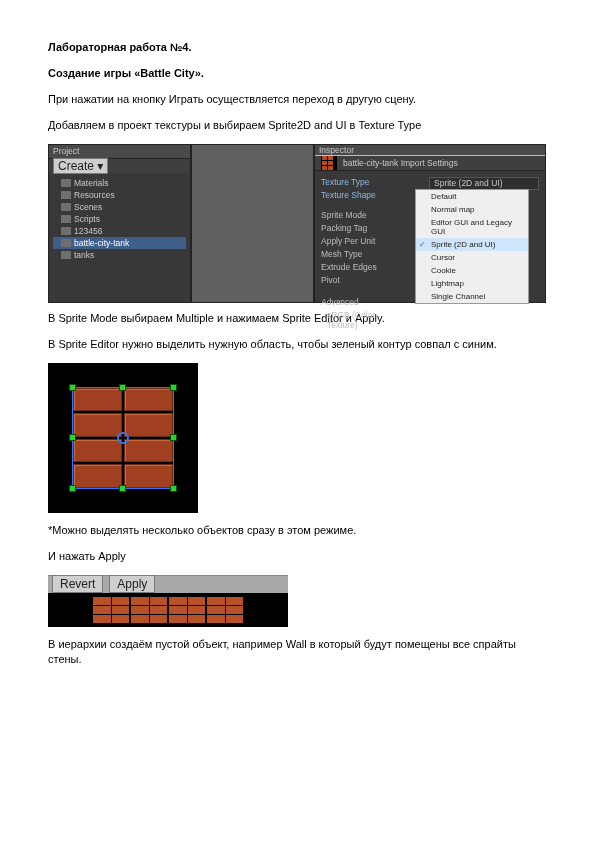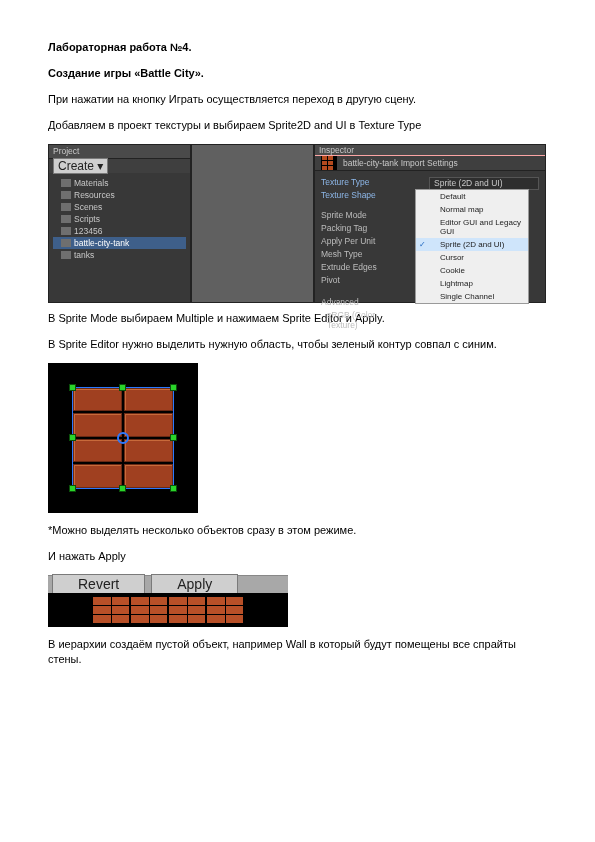--- a/index.html
+++ b/index.html
@@ -42,21 +42,21 @@
   .insp-body { flex:1; display:flex; padding:6px 6px; gap:24px; position:relative; }
   .labels { width:84px; display:flex; flex-direction:column; gap:3px; color:#8db7e8; }
   .labels .grey{ color:#bdbdbd; }
   .controls { flex:1; }
   .dd-sel { height:13px; width:110px; background:#2e2e2e; border:1px solid #555;
             display:flex; align-items:center; padding:0 4px; color:#c8c8c8; }
   .dropdown {
     position:absolute; top:18px; left:100px; width:114px; background:#efefef;
     border:1px solid #9a9a9a; color:#222; font-size:8px;
   }
-  .dropdown .opt{ padding:2px 6px 2px 24px; position:relative; }
+  .dropdown .opt{ padding:2px 6px 2px 15px; position:relative; }
   .dropdown .opt.sel{ background:#cfe5fb; }
   .dropdown .opt.sel::before{ content:"✓"; position:absolute; left:3px; color:#2068c0; }
 
   
   .shot2 {
     width:150px; height:150px; background:#000;
     display:flex; align-items:center; justify-content:center; margin-bottom:10px;
   }
   .brick-grid {
     width:100px; height:100px; position:relative;
@@ -67,21 +67,21 @@
   .handle { width:7px; height:7px; background:#2ad42a; border:1px solid #0a4f0a; position:absolute; }
   .h-tl{top:-4px;left:-4px}.h-tm{top:-4px;left:46px}.h-tr{top:-4px;right:-4px}
   .h-ml{top:46px;left:-4px}.h-mr{top:46px;right:-4px}
   .h-bl{bottom:-4px;left:-4px}.h-bm{bottom:-4px;left:46px}.h-br{bottom:-4px;right:-4px}
   .center-ring{ width:12px;height:12px;border:2px solid #2a78ff;border-radius:50%;
     position:absolute; top:44px; left:44px;}
 
   
   .shot3 { width:240px; height:52px; display:flex; flex-direction:column; margin-bottom:10px; }
   .bar { height:18px; background:#a8a8a8; display:flex; align-items:center; padding:0 4px; gap:6px; border-top:1px solid #888;}
-  .btn { background:#cfcfcf; border:1px solid #7a7a7a; padding:1px 25px; font-size:14px; color:#222; }
+  .btn { background:#cfcfcf; border:1px solid #7a7a7a; padding:1px 7px; font-size:12px; color:#222; }
   .strip{ flex:1; background:#000; display:flex; align-items:center; justify-content:center; }
   .mini{ width:36px;height:26px; display:grid; grid-template-columns:1fr 1fr; grid-template-rows:1fr 1fr 1fr; gap:1px; margin:0 1px;}
   .mini span{ background:#b85028; }
 </style>
 </head>
 <body>
 
 <div class="p bold">Лабораторная работа №4.</div>
 <div class="p bold">Создание игры «Battle City».</div>
 <div class="p">При нажатии на кнопку Играть осуществляется переход в другую сцену.</div>

